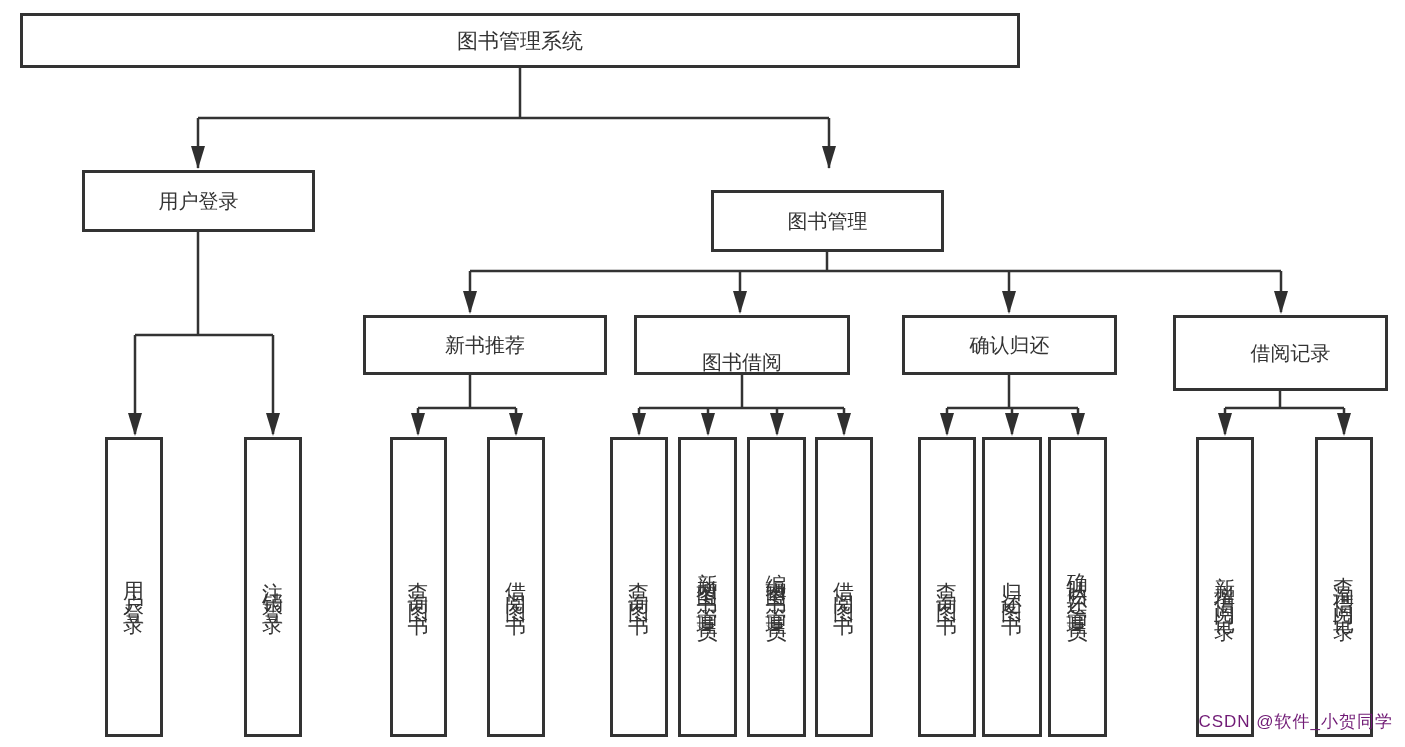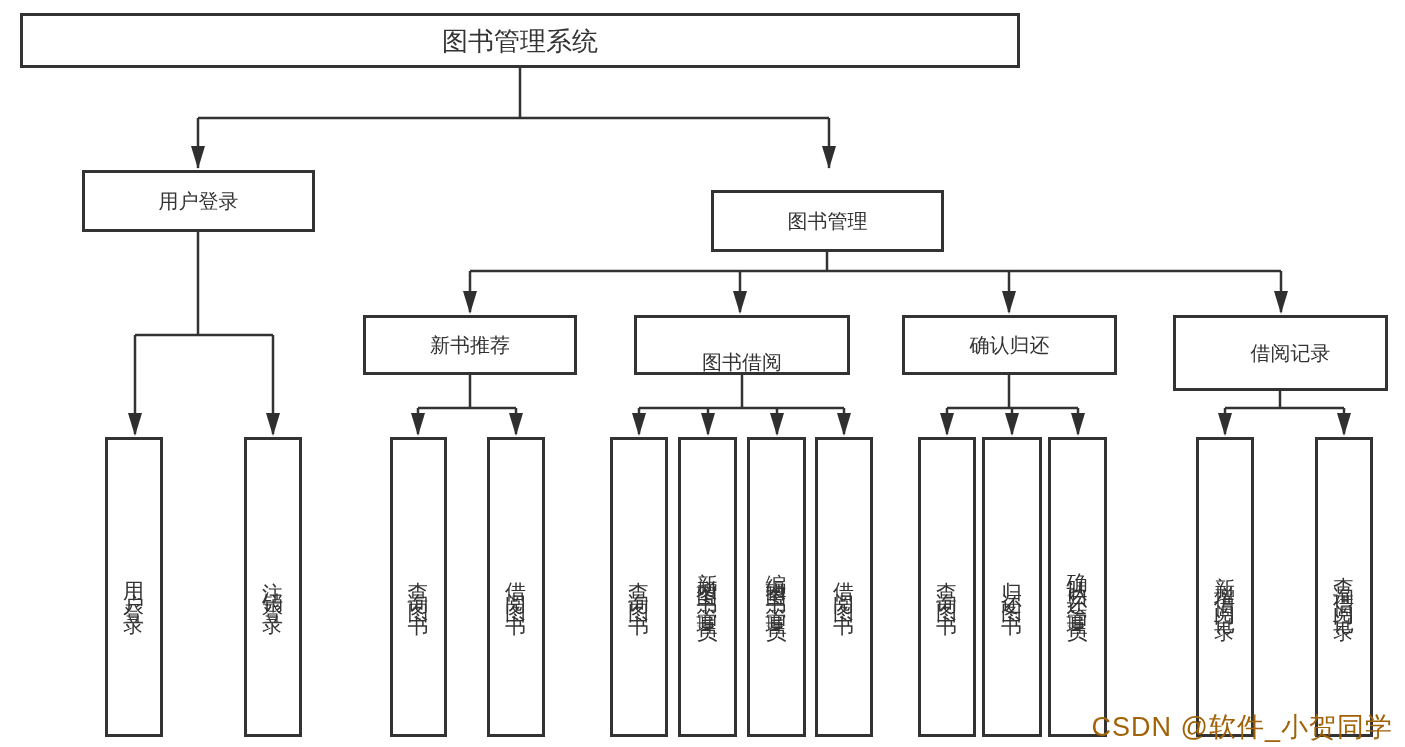--- a/index.html
+++ b/index.html
@@ -5,30 +5,30 @@
   html,body{margin:0;padding:0;background:#ffffff;}
   body{font-family:"Liberation Sans","DejaVu Sans",sans-serif;}
   .canvas{position:relative;width:1405px;height:747px;background:#ffffff;overflow:hidden;}
   .connectors{position:absolute;left:0;top:0;width:1405px;height:747px;}
   .node{
     position:absolute;box-sizing:border-box;
     border:3px solid #333333;background:#ffffff;color:#333333;
     display:flex;align-items:center;justify-content:center;
     font-size:20px;line-height:1;
   }
-  .root{font-size:26px;}
+  .root{font-size:21px;}
   .vnode{
     writing-mode:vertical-rl;text-orientation:mixed;
     letter-spacing:11px;font-size:21px;
     display:flex;align-items:center;justify-content:center;
   }
   .vnode .label{display:block;}
   .watermark{
-    position:absolute;right:12px;bottom:2px;
-    font-size:27px;color:#a16207;letter-spacing:1px;
+    position:absolute;right:12px;bottom:14px;
+    font-size:17px;color:#701a75;letter-spacing:1px;
     pointer-events:none;white-space:nowrap;
   }
 </style>
 </head>
 <body>
 
 <div class="canvas">
 
   <svg class="connectors" viewBox="0 0 1405 747" xmlns="http://www.w3.org/2000/svg">
     <g stroke="#333333" stroke-width="2.5" fill="none">
@@ -103,21 +103,21 @@
     <span class="label">图书管理系统</span>
   </div>
 
   <div class="node" style="left:82px;top:170px;width:233px;height:62px;">
     <span class="label">用户登录</span>
   </div>
   <div class="node" style="left:711px;top:170px;width:233px;height:62px;margin-top:20px;">
     <span class="label">图书管理</span>
   </div>
 
-  <div class="node" style="left:363px;top:315px;width:214px;height:60px;">
+  <div class="node" style="left:363px;top:315px;width:244px;height:60px;">
     <span class="label">新书推荐</span>
   </div>
   <div class="node" style="left:634px;top:315px;width:216px;height:60px;align-items:flex-end;">
     <span class="label">图书借阅</span>
   </div>
   <div class="node" style="left:902px;top:315px;width:215px;height:60px;">
     <span class="label">确认归还</span>
   </div>
   <div class="node" style="left:1173px;top:315px;width:215px;height:76px;padding-left:20px;">
     <span class="label">借阅记录</span>

